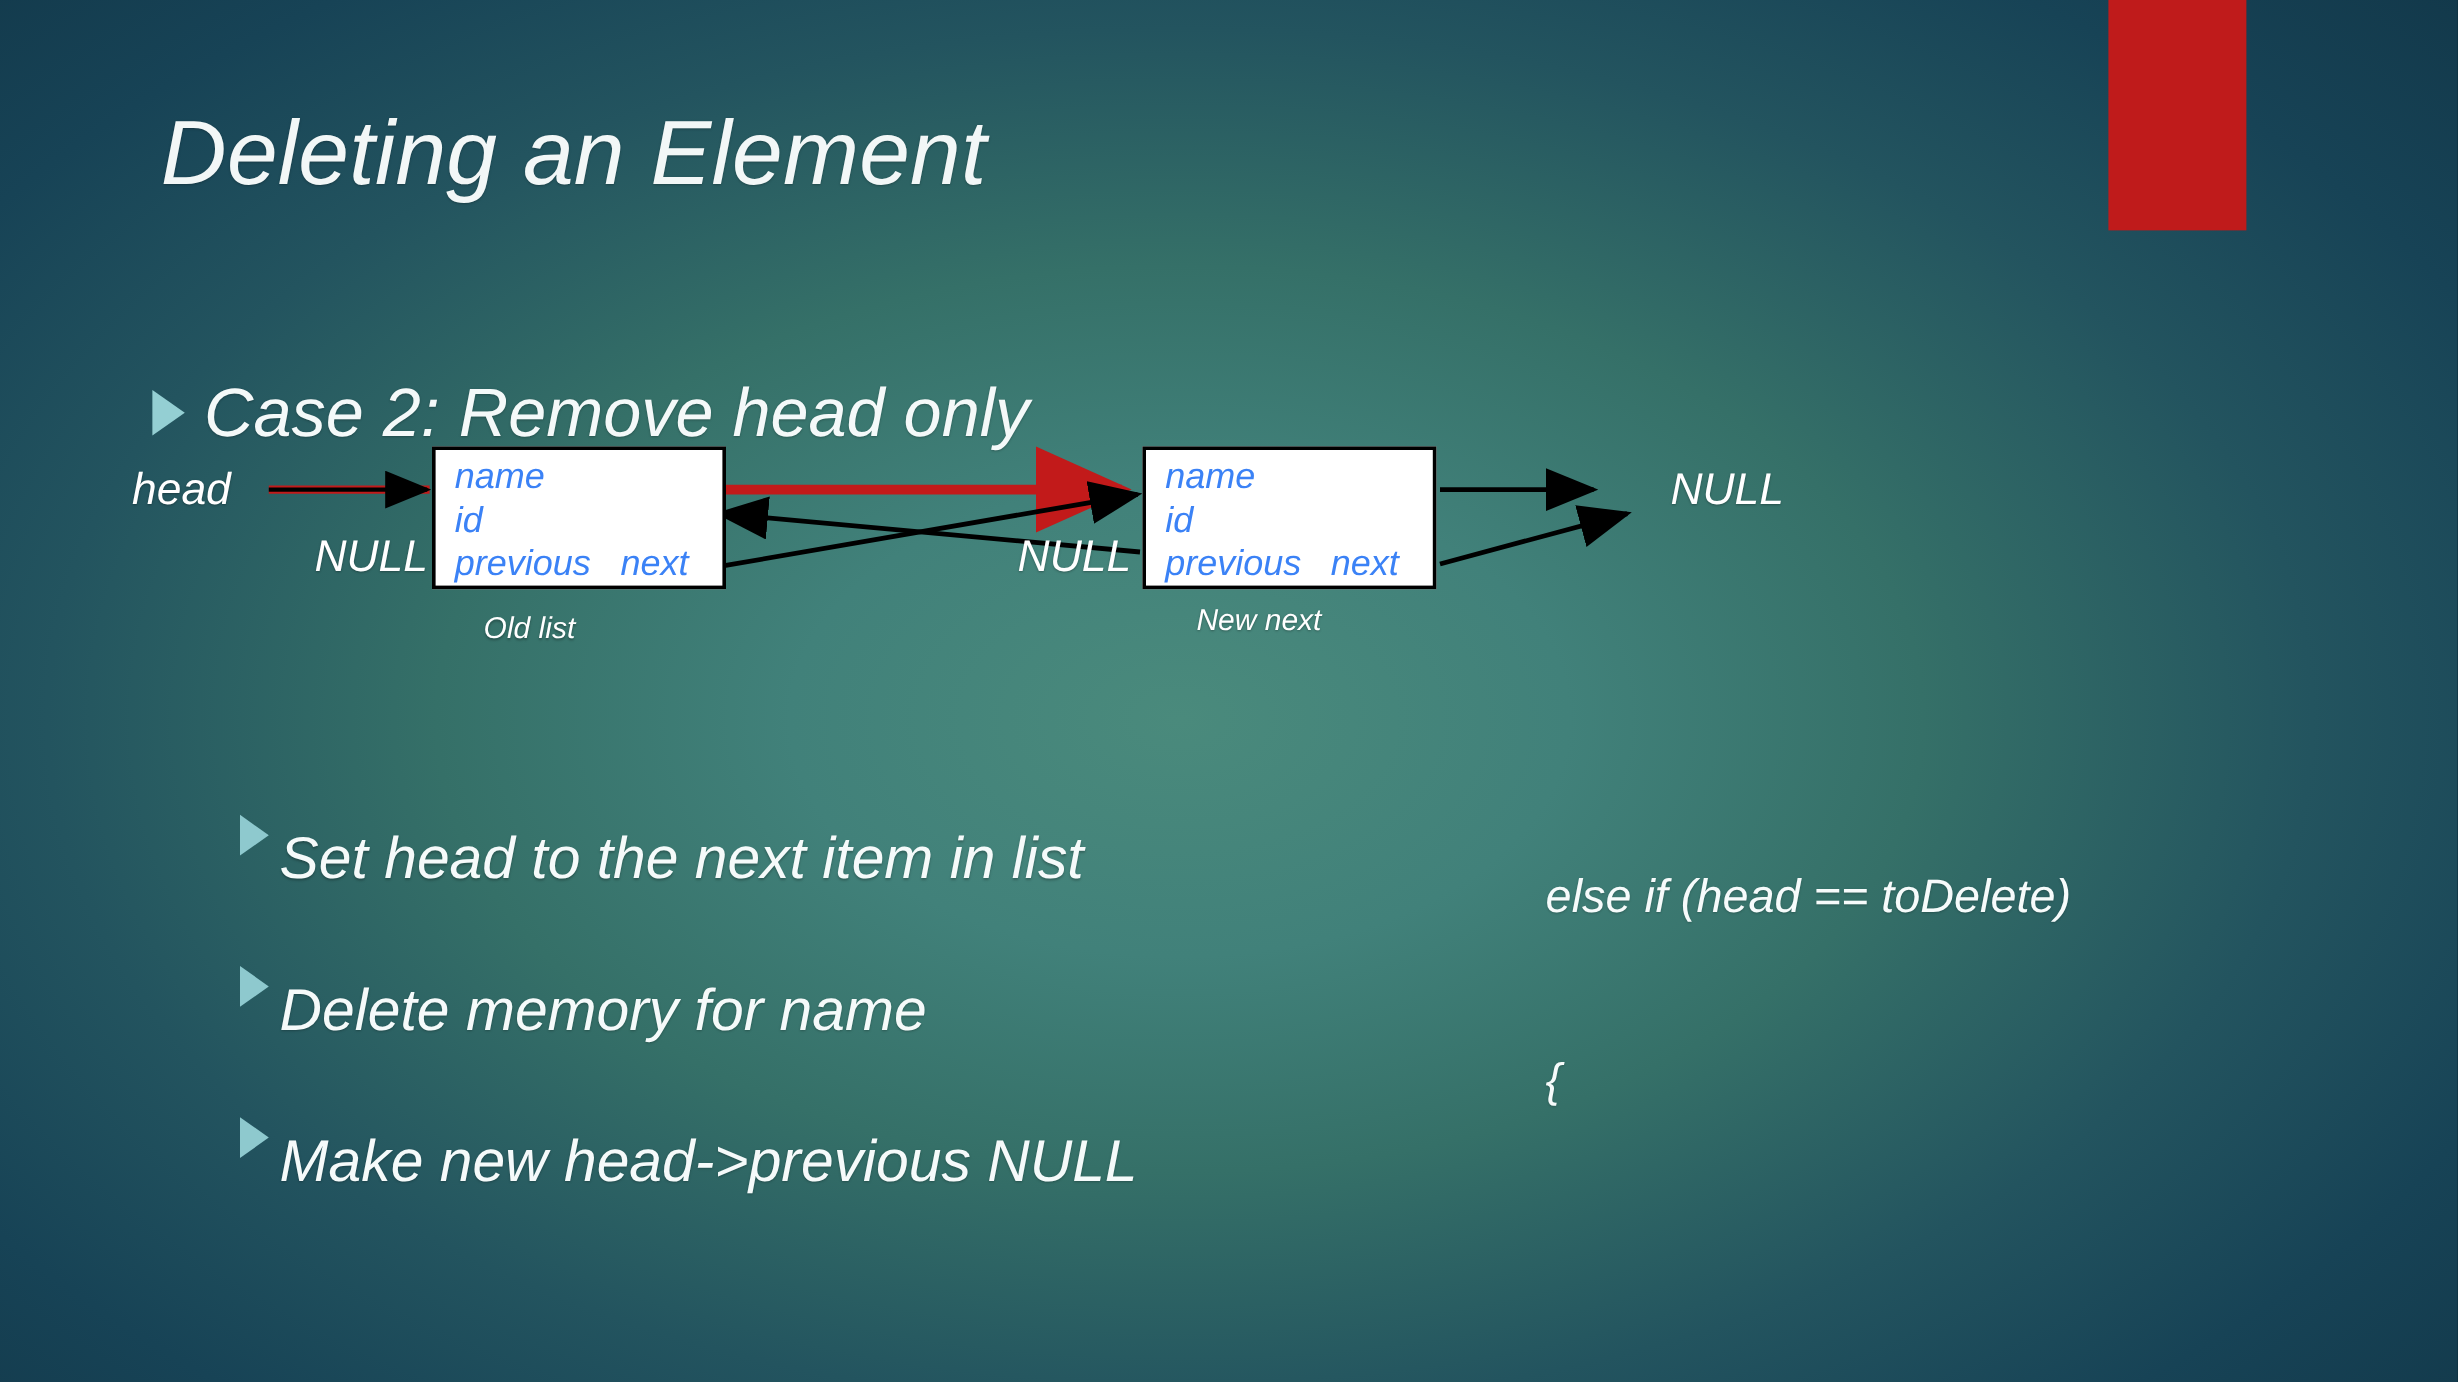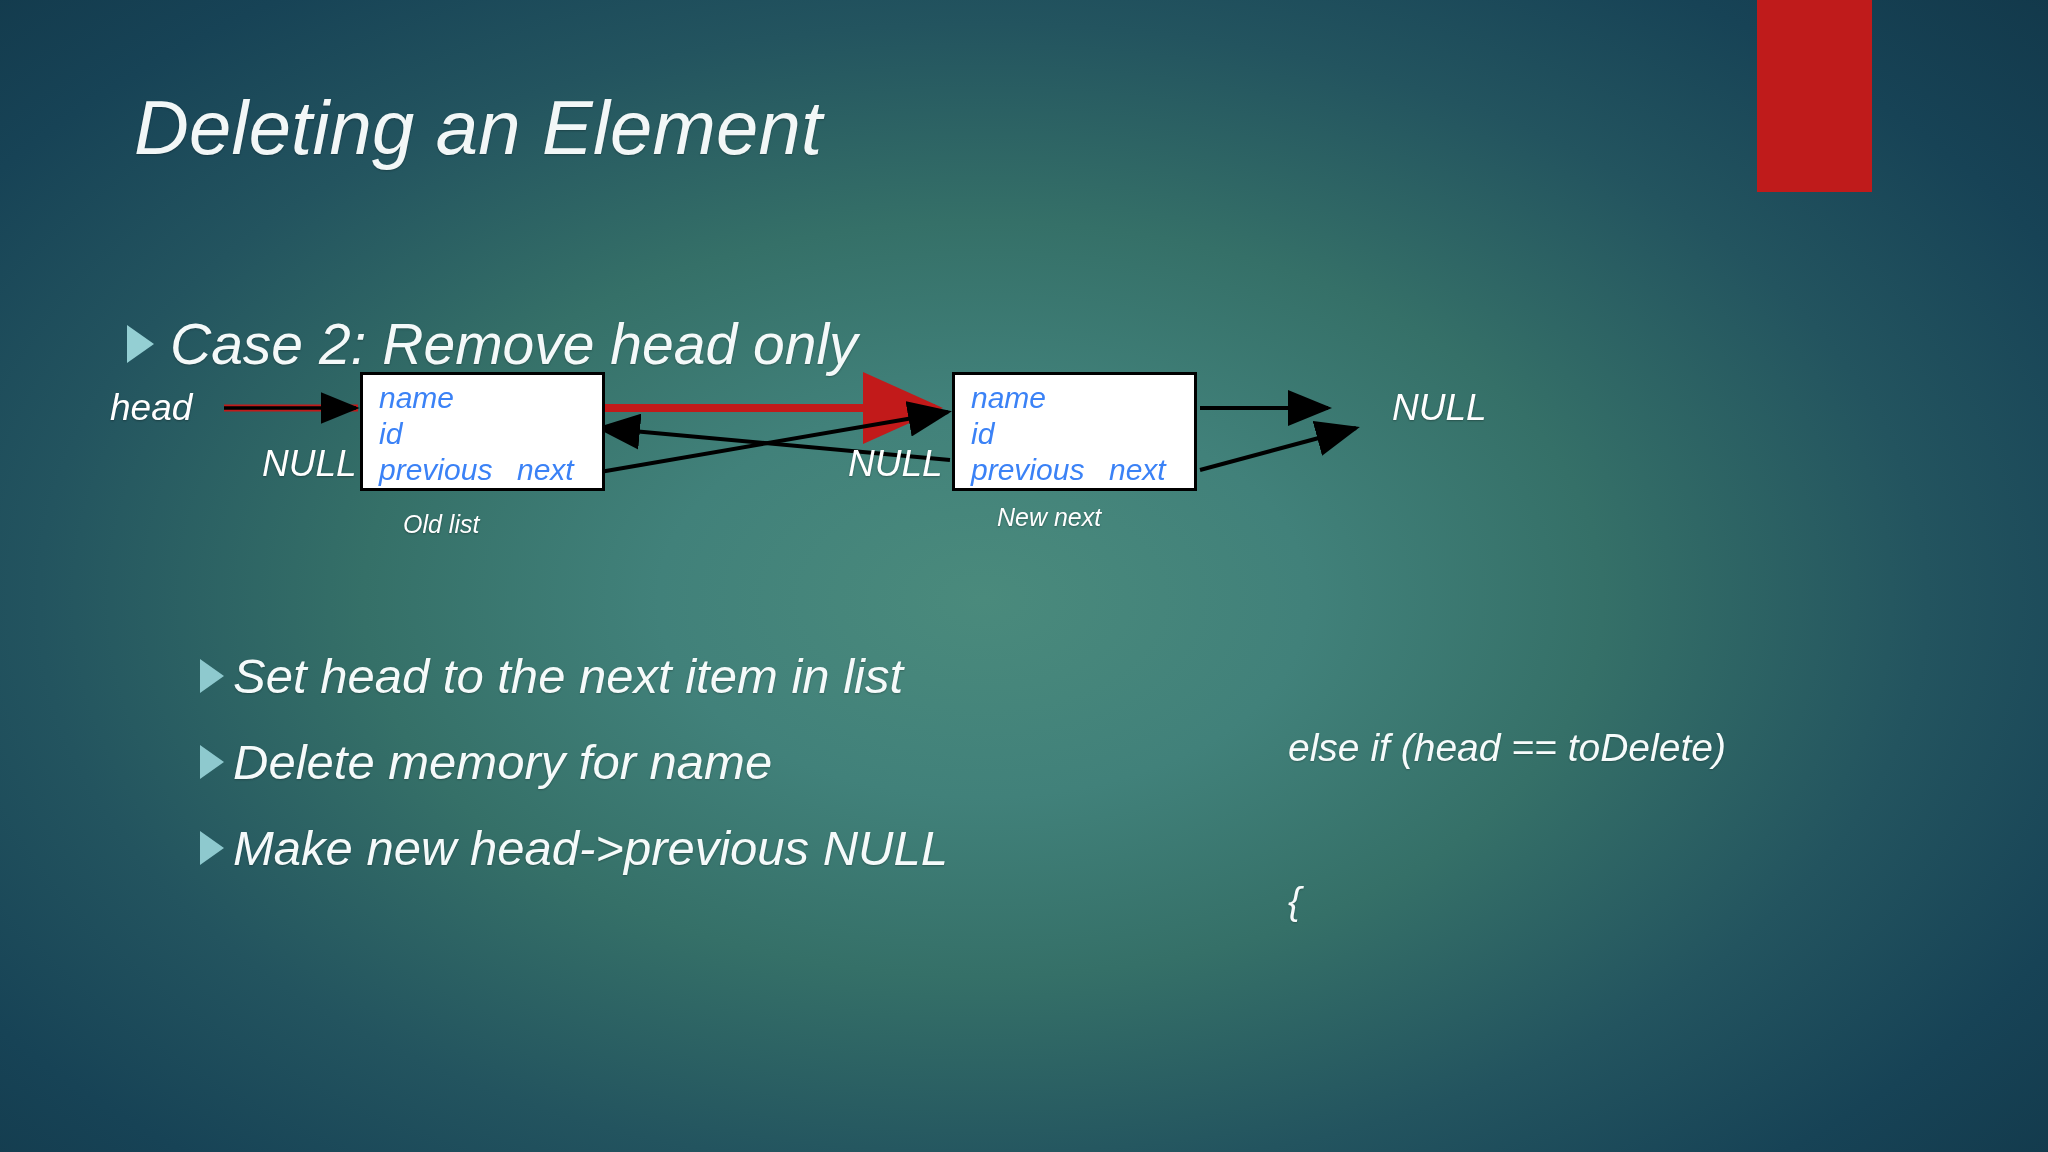--- a/index.html
+++ b/index.html
@@ -92,20 +92,21 @@
     display: flex;
     align-items: center;
     white-space: nowrap;
     margin-bottom: 30px;
   }
   .sub-text {
     font-size: 49px;
     font-weight: 300;
     color: #f5fafa;
     text-shadow: 0 1px 2px rgba(0,0,0,0.25);
+    margin-top: 40px;
   }
 
   
   #code-block {
     position: absolute;
     left: 1288px;
     top: 620px;
     color: #f6fbfb;
     font-size: 39px;
     font-weight: 300;

